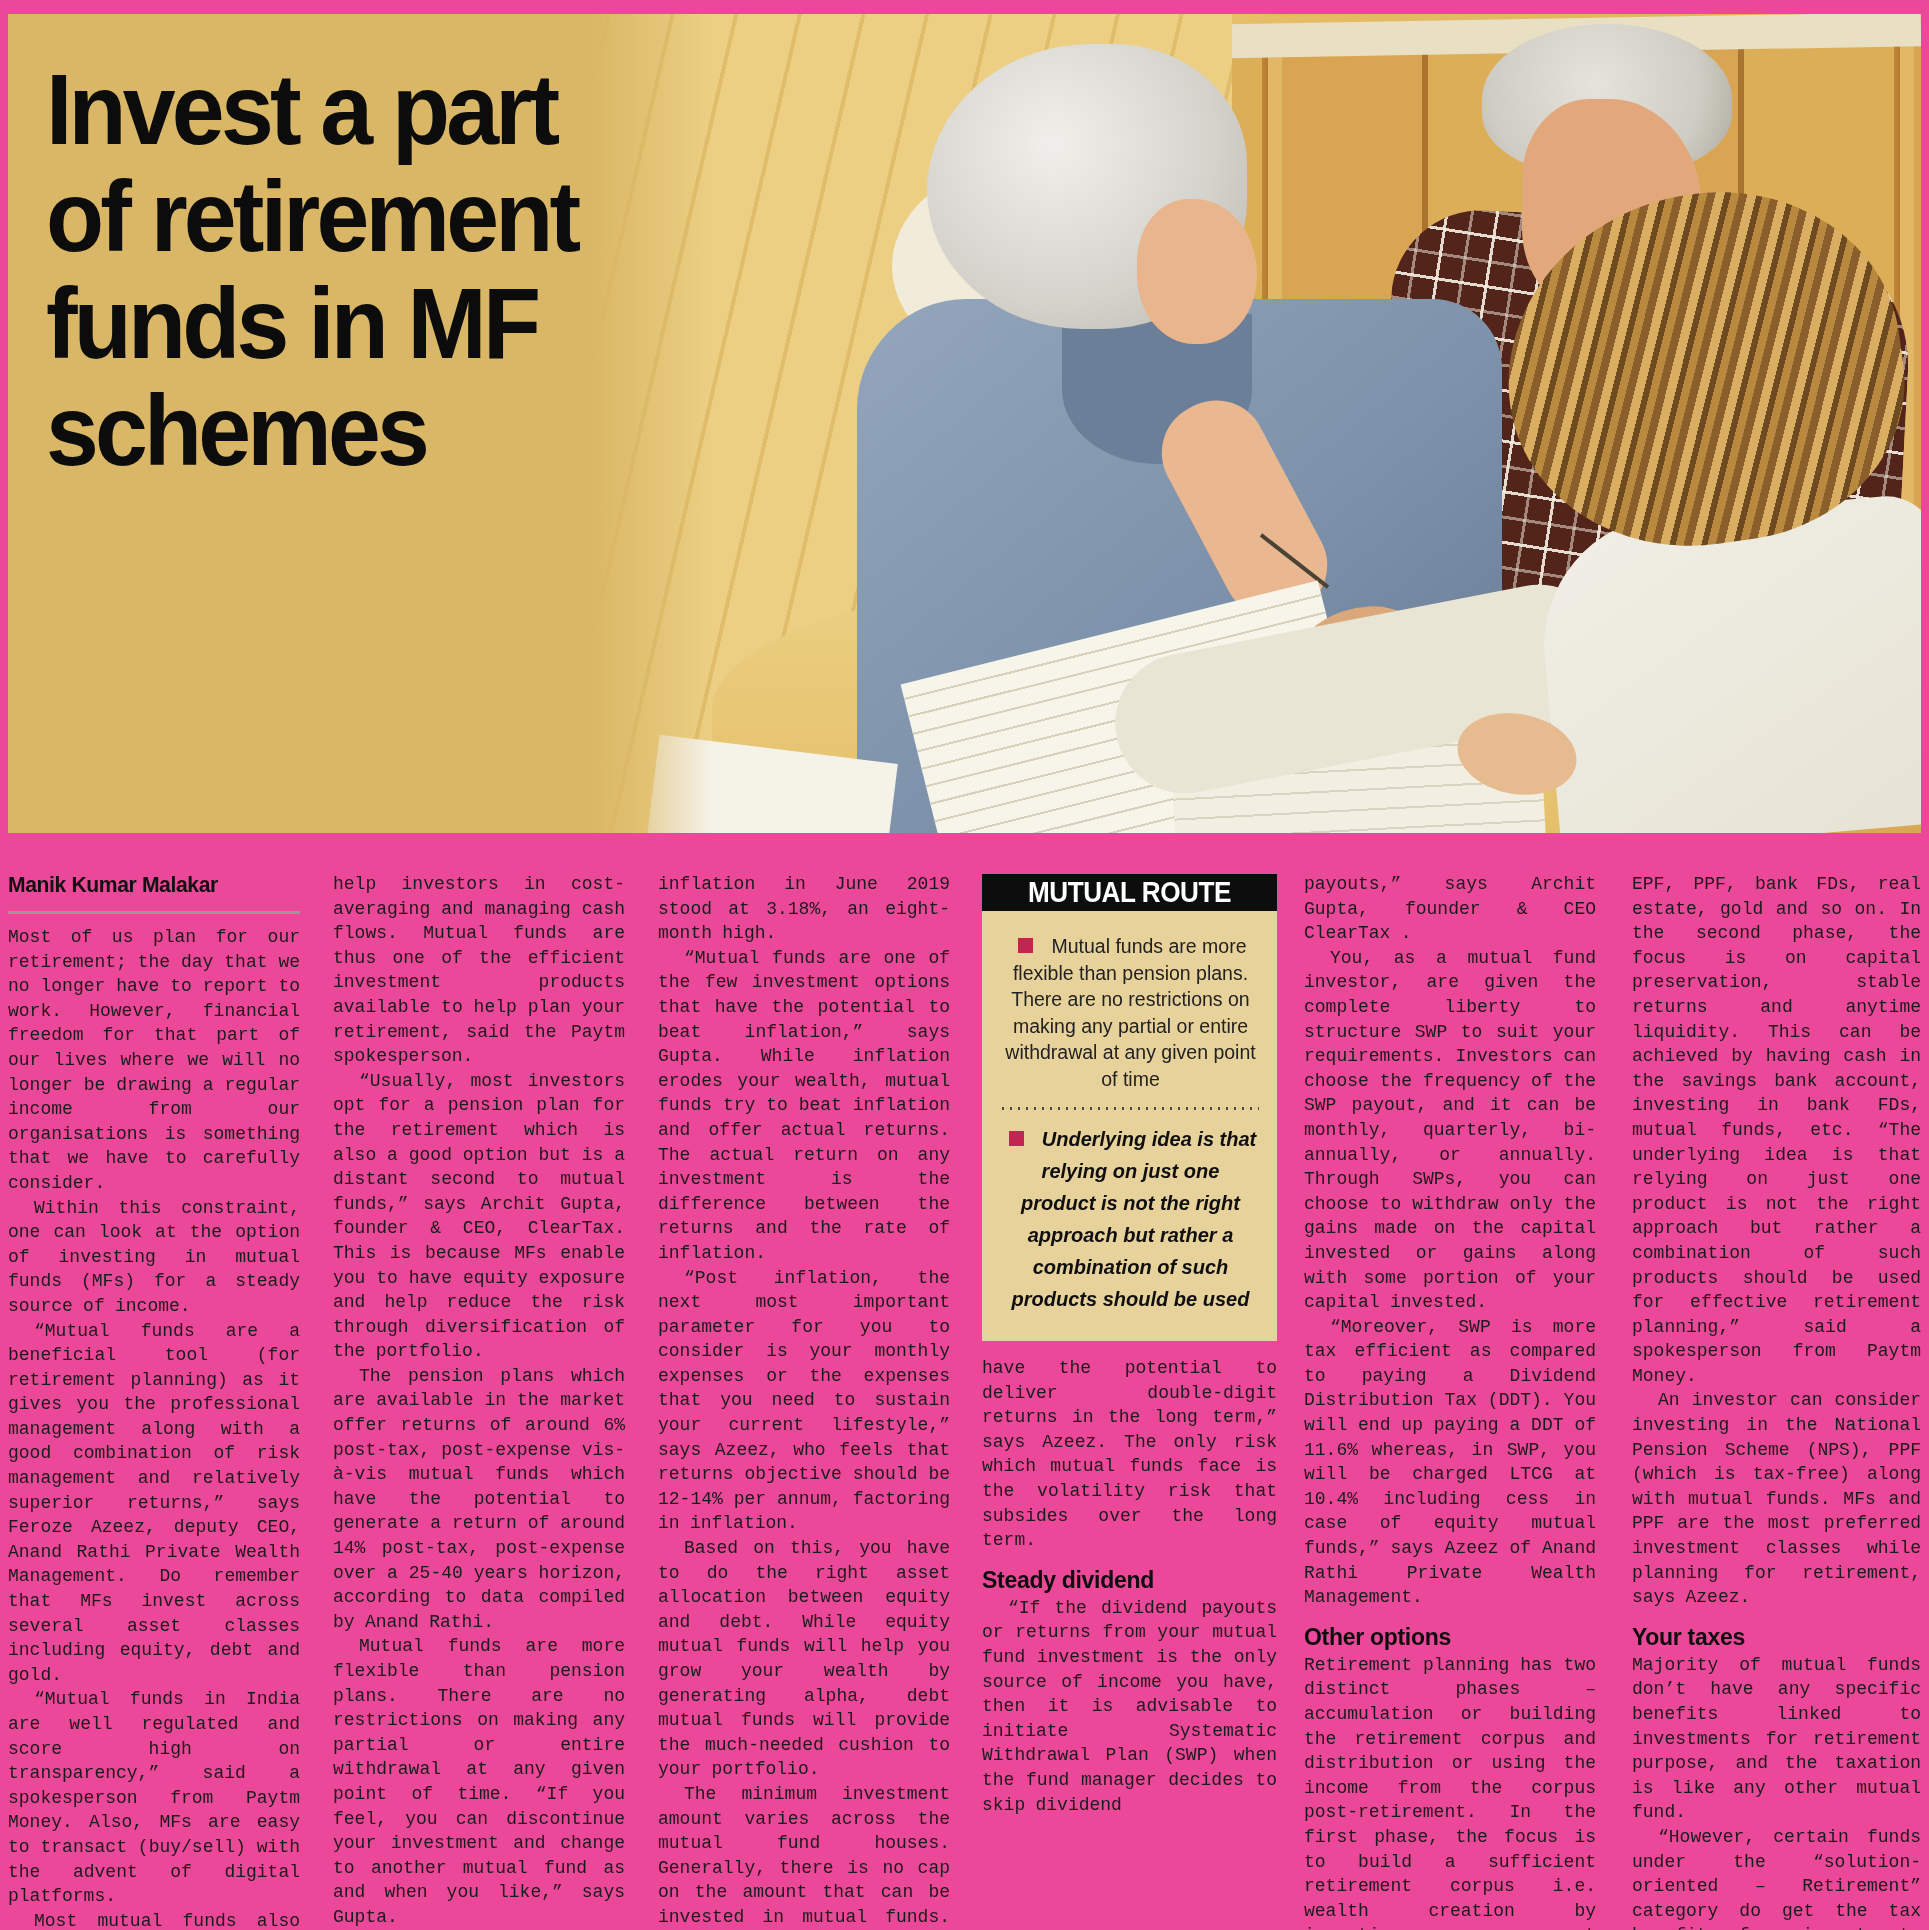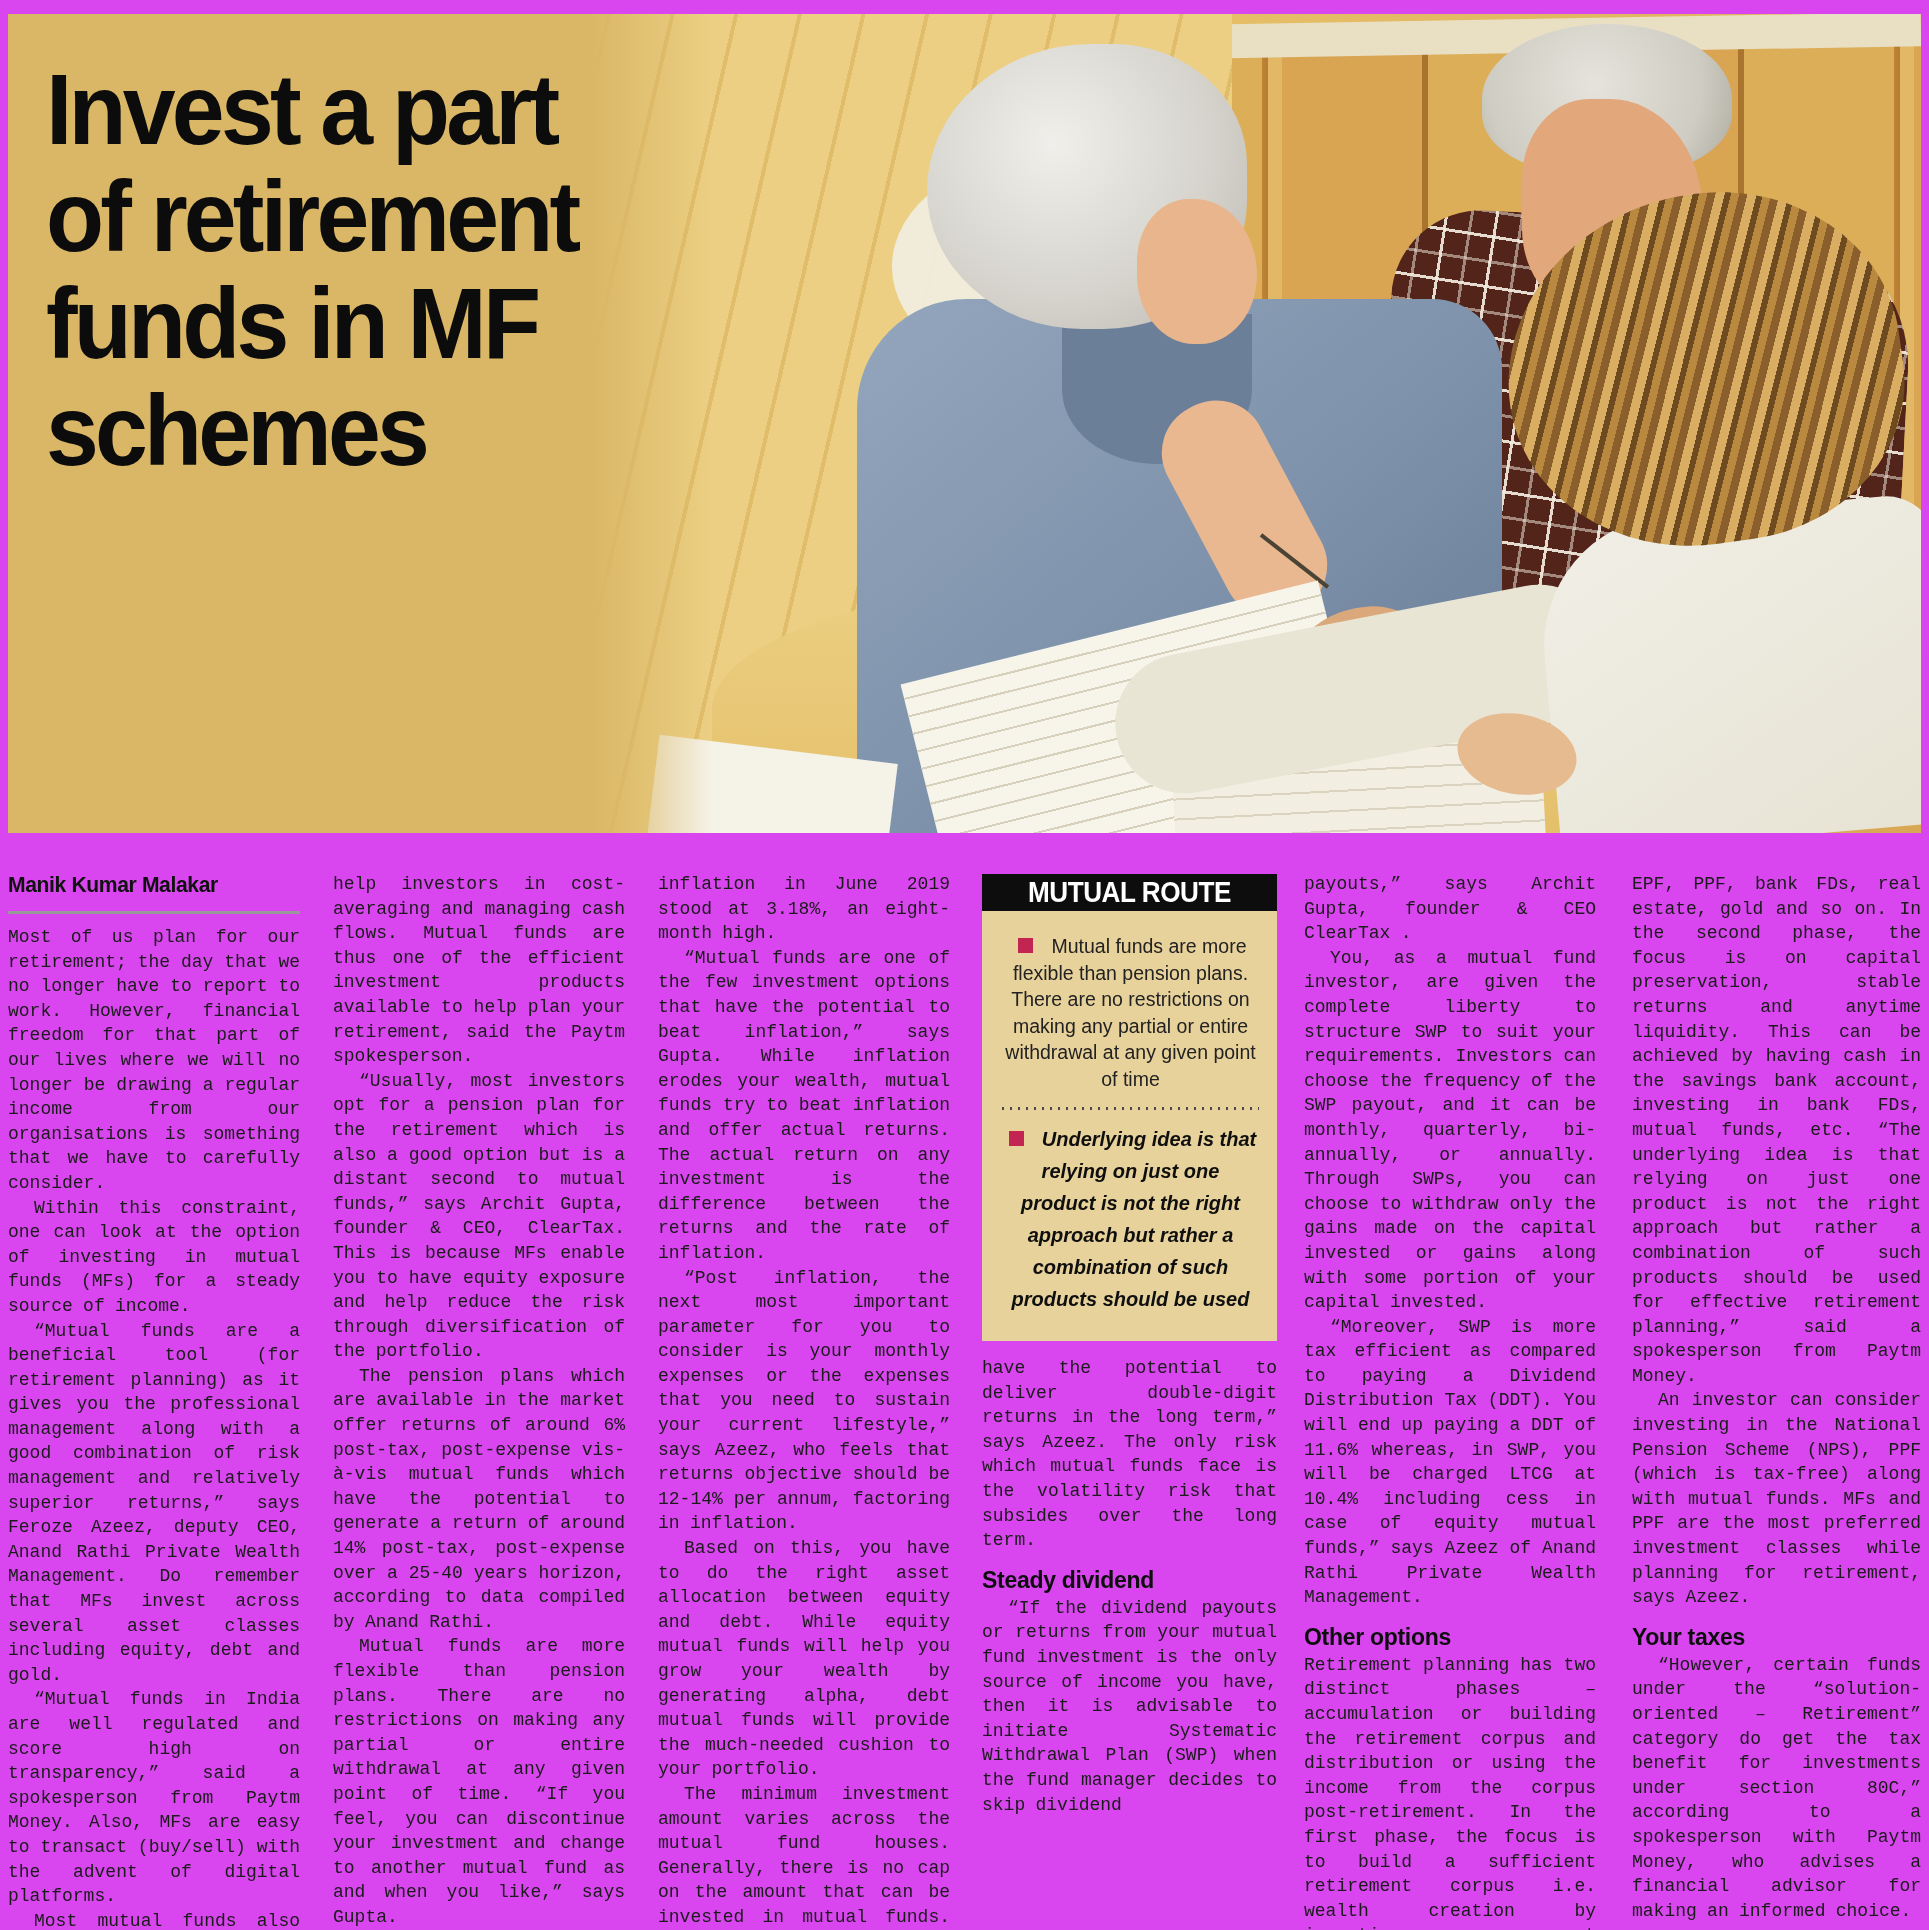--- a/index.html
+++ b/index.html
@@ -1,16 +1,16 @@
 <!DOCTYPE html>
 <html lang="en"><head>
 <meta charset="utf-8">
 <style>
   html,body{margin:0;padding:0;background:#ffffff;}
-  #page{position:relative;width:1929px;height:1930px;background:#d946ef;overflow:hidden;
+  #page{position:relative;width:1929px;height:1930px;background:#ec4899;overflow:hidden;
         font-family:"Liberation Sans",sans-serif;}
 
   
   .hero{position:absolute;left:8px;top:14px;width:1913px;height:819px;background:#d9b766;overflow:hidden;}
   .photo{position:absolute;left:584px;top:0;width:1329px;height:819px;overflow:hidden;
          background:linear-gradient(115deg,#eed187 0%,#e5bd66 40%,#d9a855 100%);}
   .ph{position:absolute;}
   .ph-floor{left:-40px;top:-20px;width:680px;height:880px;
       background:repeating-linear-gradient(103deg,#eccf83 0 58px,#e0bd6a 58px 62px),
                  linear-gradient(160deg,rgba(255,244,200,.55),rgba(214,164,74,.25));}
@@ -165,16 +165,17 @@
     <p class="para ind">“Moreover, SWP is more tax efficient as compared to paying a Dividend Distribution Tax (DDT). You will end up paying a DDT of 11.6% whereas, in SWP, you will be charged LTCG at 10.4% including cess in case of equity mutual funds,” says Azeez of Anand Rathi Private Wealth Management.</p>
     <h3 class="subhead">Other options</h3>
     <p class="para">Retirement planning has two distinct phases – accumulation or building the retirement corpus and distribution or using the income from the corpus post-retirement. In the first phase, the focus is to build a sufficient retirement corpus i.e. wealth creation by investing across asset classes.</p>
     <p class="para ind">This (first phase) can be achieved by investing in a combination of mutual funds, direct equity, NPS,</p>
   </div>
 
   <div class="col c6">
     <p class="para">EPF, PPF, bank FDs, real estate, gold and so on. In the second phase, the focus is on capital preservation, stable returns and anytime liquidity. This can be achieved by having cash in the savings bank account, investing in bank FDs, mutual funds, etc. “The underlying idea is that relying on just one product is not the right approach but rather a combination of such products should be used for effective retirement planning,” said a spokesperson from Paytm Money.</p>
     <p class="para ind">An investor can consider investing in the National Pension Scheme (NPS), PPF (which is tax-free) along with mutual funds. MFs and PPF are the most preferred investment classes while planning for retirement, says Azeez.</p>
     <h3 class="subhead">Your taxes</h3>
+    <p class="para">Majority of mutual funds don’t have any specific benefits linked to investments for retirement purpose, and the taxation is like any other mutual fund.</p>
     <p class="para ind">“However, certain funds under the “solution-oriented – Retirement” category do get the tax benefit for investments under section 80C,” according to a spokesperson with Paytm Money, who advises a financial advisor for making an informed choice.</p>
   </div>
 
 </div>
 
 </body></html>

